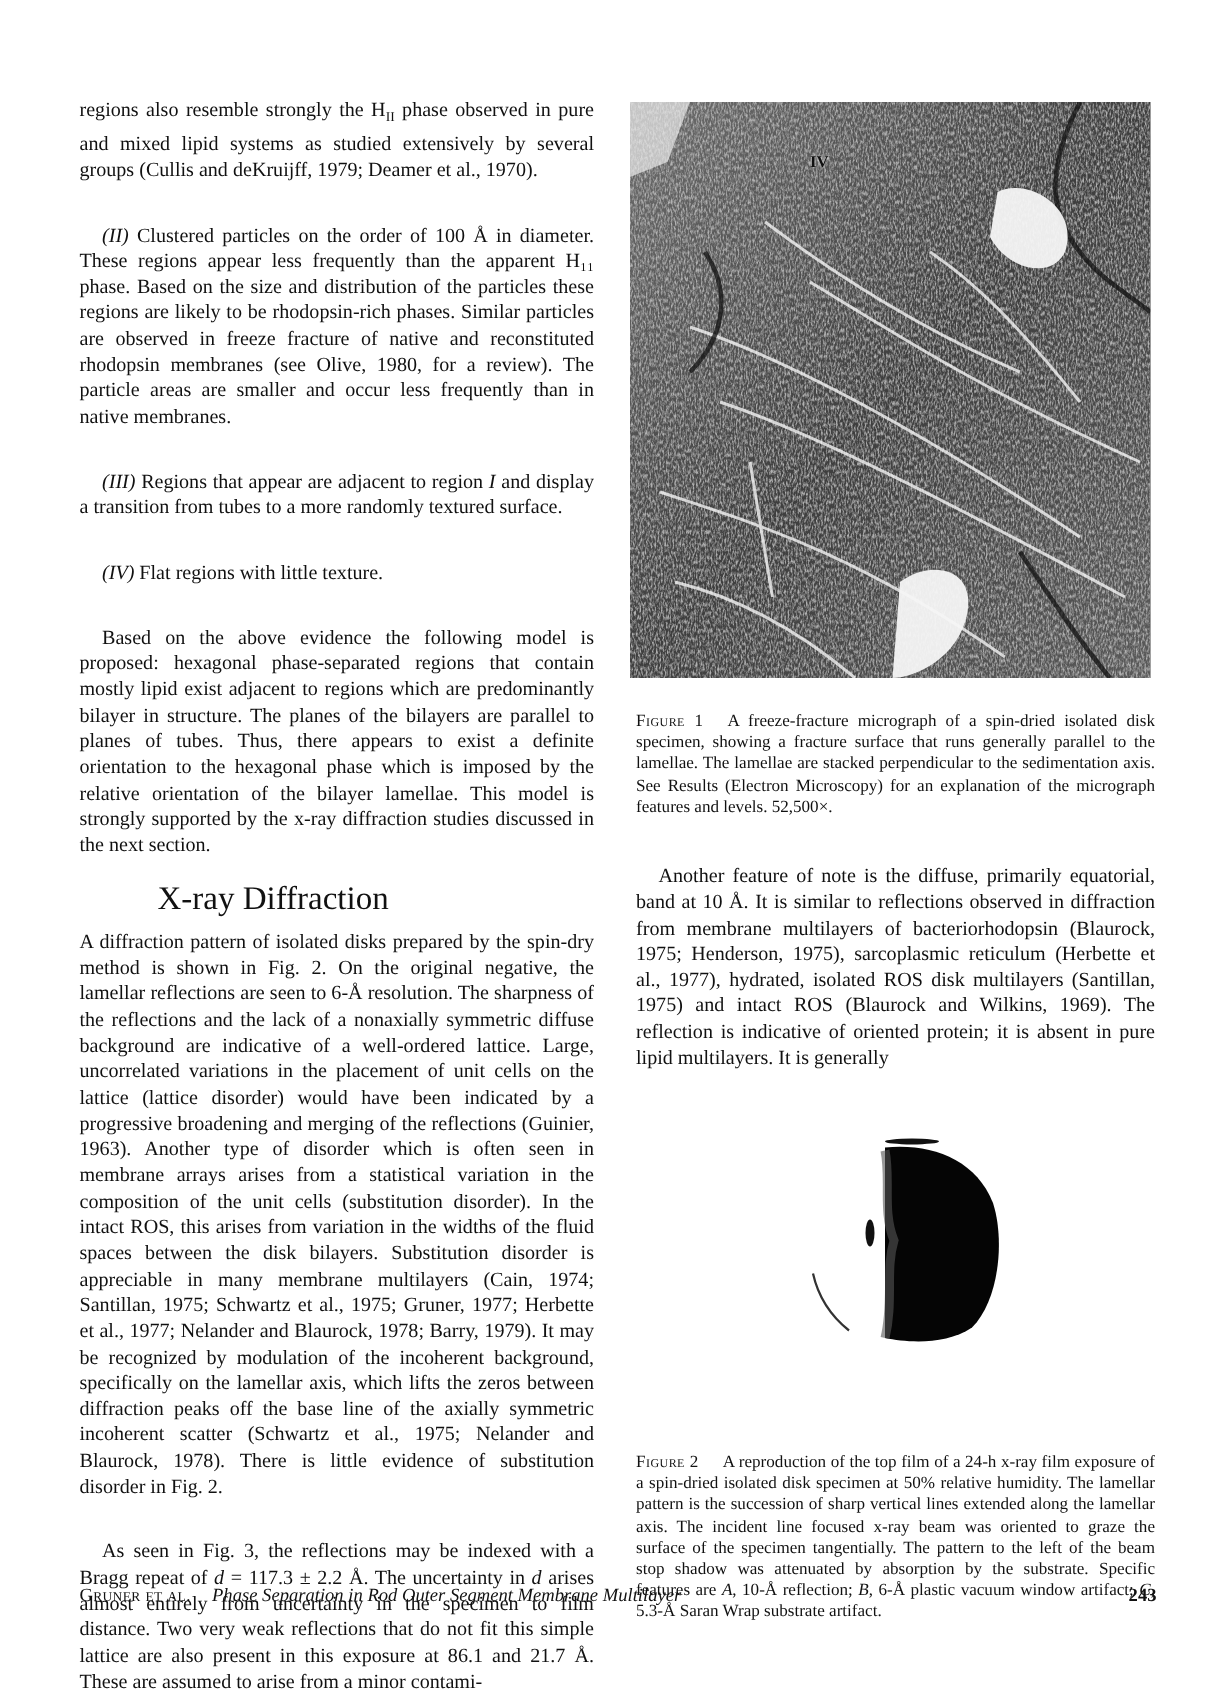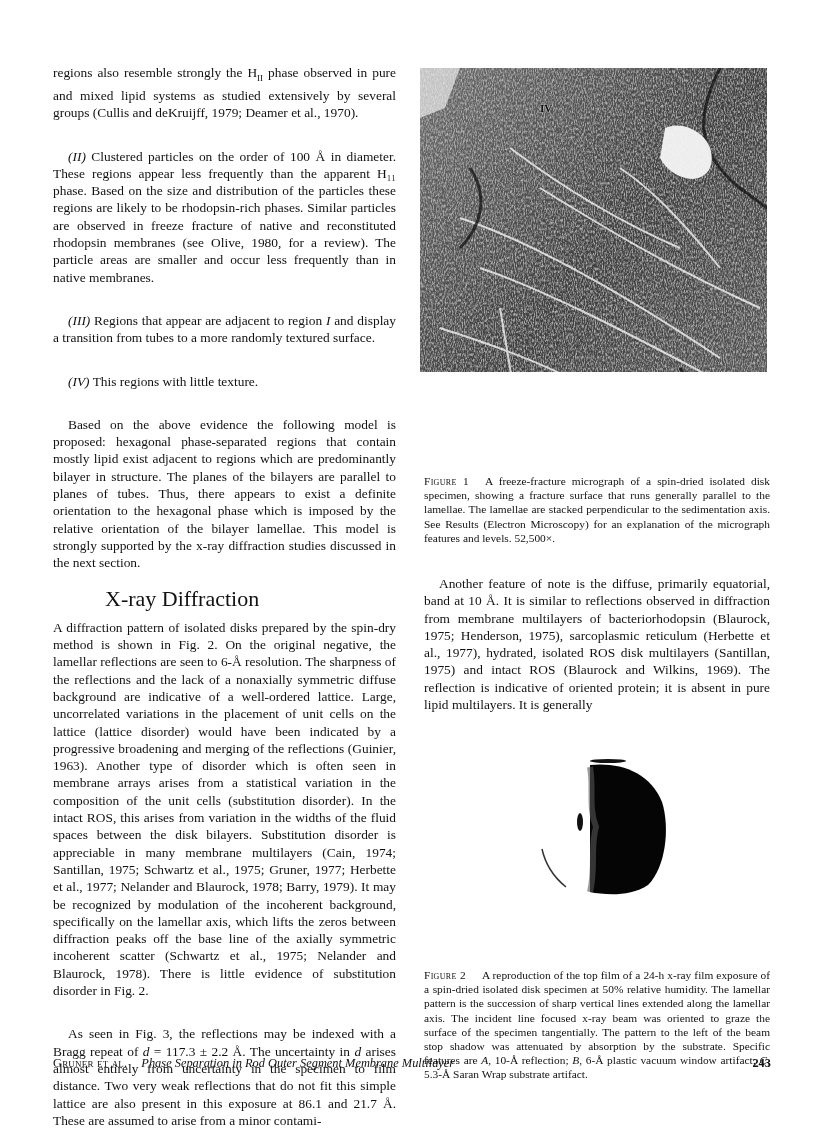--- a/index.html
+++ b/index.html
@@ -11,21 +11,21 @@
   .col-left {
     position: absolute; left: 53px; top: 64px; width: 343px;
     font-size: 13.4px; line-height: 17.3px; text-align: justify;
   }
   .para { margin: 0; text-indent: 0; }
   .para.indent { text-indent: 15px; margin-top: 26px; }
   .heading {
     font-size: 22px; margin: 18px 0 12px 0; padding-left: 52px; font-weight: normal;
   }
   .figure1 {
-    position: absolute; left: 420px; top: 68px; width: 347px; height: 304px;
+    position: absolute; left: 420px; top: 68px; width: 347px; height: 384px;
     overflow: hidden; background: #555;
   }
   .fig-label {
     position: absolute; font-family: "Liberation Serif", serif; font-weight: bold;
     color: #111; font-size: 11px; text-shadow: 0 0 2px #fff;
   }
   .caption {
     position: absolute; left: 424px; width: 346px;
     font-size: 11.4px; line-height: 14.2px; text-align: justify;
   }
@@ -45,21 +45,21 @@
   .footer .pageno { position: absolute; right: 0; top: 0; font-weight: bold; }
   i { font-style: italic; }
 </style>
 </head>
 <body>
 
 <div class="col-left">
   <p class="para">regions also resemble strongly the H<sub style="font-size:9px">II</sub> phase observed in pure and mixed lipid systems as studied extensively by several groups (Cullis and deKruijff, 1979; Deamer et al., 1970).</p>
   <p class="para indent"><span><i>(II)</i></span><span> Clustered particles on the order of 100 Å in diameter. These regions appear less frequently than the apparent H₁₁ phase. Based on the size and distribution of the particles these regions are likely to be rhodopsin-rich phases. Similar particles are observed in freeze fracture of native and reconstituted rhodopsin membranes (see Olive, 1980, for a review). The particle areas are smaller and occur less frequently than in native membranes.</span></p>
   <p class="para indent"><span><i>(III)</i></span><span> Regions that appear are adjacent to region </span><i>I</i><span> and display a transition from tubes to a more randomly textured surface.</span></p>
-  <p class="para indent"><span><i>(IV)</i></span><span> This regions with little texture.</span></p>
+  <p class="para indent"><span><i>(IV)</i></span><span> Flat regions with little texture.</span></p>
   <p class="para indent">Based on the above evidence the following model is proposed: hexagonal phase-separated regions that contain mostly lipid exist adjacent to regions which are predominantly bilayer in structure. The planes of the bilayers are parallel to planes of tubes. Thus, there appears to exist a definite orientation to the hexagonal phase which is imposed by the relative orientation of the bilayer lamellae. This model is strongly supported by the x-ray diffraction studies discussed in the next section.</p>
 
   <h2 class="heading">X-ray Diffraction</h2>
 
   <p class="para">A diffraction pattern of isolated disks prepared by the spin-dry method is shown in Fig. 2. On the original negative, the lamellar reflections are seen to 6-Å resolution. The sharpness of the reflections and the lack of a nonaxially symmetric diffuse background are indicative of a well-ordered lattice. Large, uncorrelated variations in the placement of unit cells on the lattice (lattice disorder) would have been indicated by a progressive broadening and merging of the reflections (Guinier, 1963). Another type of disorder which is often seen in membrane arrays arises from a statistical variation in the composition of the unit cells (substitution disorder). In the intact ROS, this arises from variation in the widths of the fluid spaces between the disk bilayers. Substitution disorder is appreciable in many membrane multilayers (Cain, 1974; Santillan, 1975; Schwartz et al., 1975; Gruner, 1977; Herbette et al., 1977; Nelander and Blaurock, 1978; Barry, 1979). It may be recognized by modulation of the incoherent background, specifically on the lamellar axis, which lifts the zeros between diffraction peaks off the base line of the axially symmetric incoherent scatter (Schwartz et al., 1975; Nelander and Blaurock, 1978). There is little evidence of substitution disorder in Fig. 2.</p>
   <p class="para indent"><span>As seen in Fig. 3, the reflections may be indexed with a Bragg repeat of </span><i>d</i><span> = 117.3 ± 2.2 Å. The uncertainty in </span><i>d</i><span> arises almost entirely from uncertainty in the specimen to film distance. Two very weak reflections that do not fit this simple lattice are also present in this exposure at 86.1 and 21.7 Å. These are assumed to arise from a minor contami-</span></p>
 </div>
 
 <div class="figure1">
   <svg width="347" height="384" viewBox="0 0 347 384" xmlns="http://www.w3.org/2000/svg">

